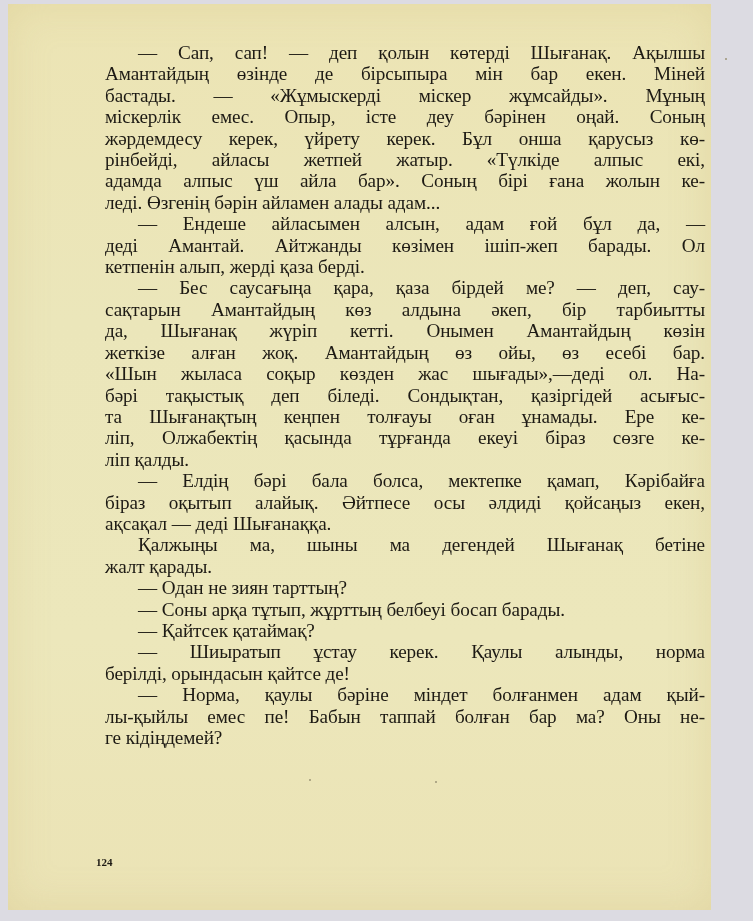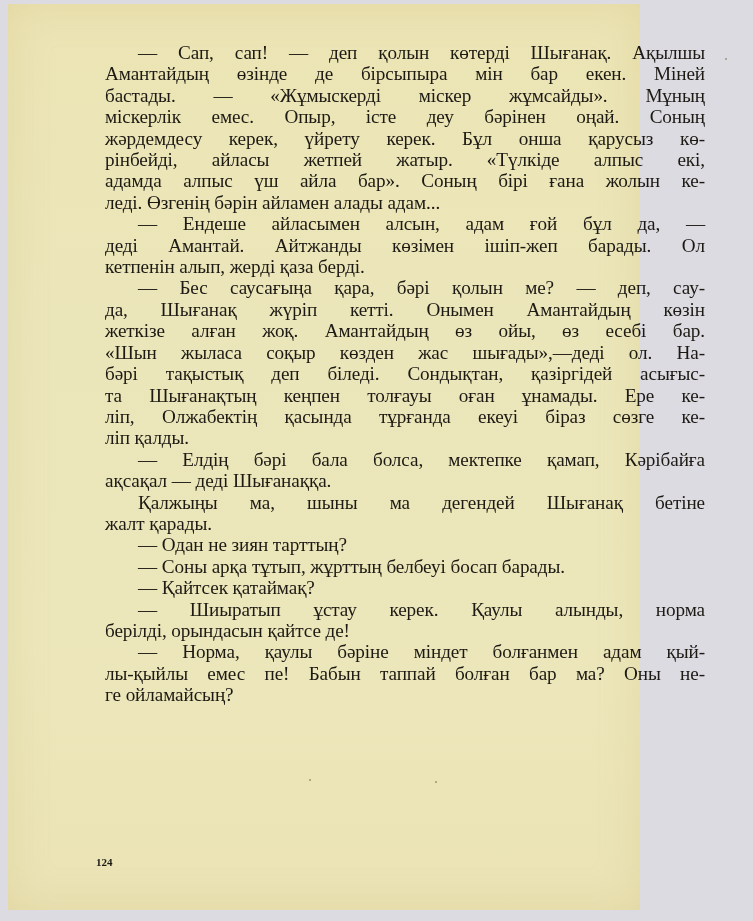--- a/index.html
+++ b/index.html
@@ -7,21 +7,21 @@
     padding: 0;
     width: 753px;
     height: 921px;
     background: #dcdbe2;
     overflow: hidden;
   }
   .page {
     position: absolute;
     left: 8px;
     top: 4px;
-    width: 632px;
+    width: 703px;
     height: 906px;
     background: linear-gradient(180deg, #ece4b4 0%, #ebe6ba 35%, #ece7bb 70%, #ebe3b5 100%);
     box-shadow: inset 0 0 40px rgba(200,180,110,0.25);
   }
   .text-block {
     position: absolute;
     left: 97px;
     top: 38px;
     width: 600px;
     font-family: "Liberation Serif", "DejaVu Serif", serif;
@@ -77,31 +77,33 @@
         <span class="line">рінбейді,  айласы  жетпей   жатыр.  «Түлкіде  алпыс  екі,</span>
         <span class="line">адамда алпыс үш айла бар». Соның бірі ғана жолын ке-</span>
         <span class="line last">леді. Өзгенің бәрін айламен алады адам...</span>
       </div>
       <div class="para-wrap">
         <span class="line indent">— Ендеше айласымен алсын, адам ғой  бұл  да, —</span>
         <span class="line">деді Амантай. Айтжанды көзімен ішіп-жеп барады.  Ол</span>
         <span class="line last">кетпенін алып, жерді қаза берді.</span>
       </div>
       <div class="para-wrap">
-        <span class="line indent">— Бес саусағыңа қара, бәрі қолын  ме? — деп,  сау-</span>
+        <span class="line indent">— Бес саусағыңа қара, қаза бірдей  ме? — деп,  сау-</span>
+        <span class="line">сақтарын Амантайдың көз алдына әкеп, бір тарбиытты</span>
         <span class="line">да,  Шығанақ  жүріп  кетті.  Онымен  Амантайдың  көзін</span>
         <span class="line">жеткізе алған жоқ. Амантайдың өз ойы, өз есебі  бар.</span>
         <span class="line">«Шын жыласа соқыр көзден жас шығады»,—деді ол. На-</span>
         <span class="line">бәрі тақыстық деп біледі. Сондықтан, қазіргідей асығыс-</span>
         <span class="line">та Шығанақтың кеңпен толғауы оған ұнамады. Ере ке-</span>
         <span class="line">ліп, Олжабектің қасында тұрғанда екеуі біраз сөзге ке-</span>
         <span class="line last">ліп қалды.</span>
       </div>
       <div class="para-wrap">
         <span class="line indent">— Елдің бәрі бала болса, мектепке қамап, Кәрібайға</span>
+        <span class="line">біраз оқытып алайық. Әйтпесе осы әлдиді қойсаңыз екен,</span>
         <span class="line last">ақсақал — деді Шығанаққа.</span>
       </div>
       <div class="para-wrap">
         <span class="line indent">Қалжыңы ма, шыны ма дегендей  Шығанақ  бетіне</span>
         <span class="line last">жалт қарады.</span>
       </div>
       <div class="para-wrap">
         <span class="line indent last">— Одан не зиян тарттың?</span>
       </div>
       <div class="para-wrap">
@@ -110,18 +112,18 @@
       <div class="para-wrap">
         <span class="line indent last">— Қайтсек қатаймақ?</span>
       </div>
       <div class="para-wrap">
         <span class="line indent">— Шиыратып ұстау  керек.  Қаулы  алынды,  норма</span>
         <span class="line last">берілді, орындасын қайтсе де!</span>
       </div>
       <div class="para-wrap">
         <span class="line indent">— Норма, қаулы бәріне міндет болғанмен адам қый-</span>
         <span class="line">лы-қыйлы  емес пе! Бабын  таппай болған бар ма? Оны  не-</span>
-        <span class="line last">ге ойламайсың?</span>
+        <span class="line last">ге кідіңдемей?</span>
       </div>
     </div>
 
   <div class="page-number">124</div>
 </div>
 
 </body></html>

